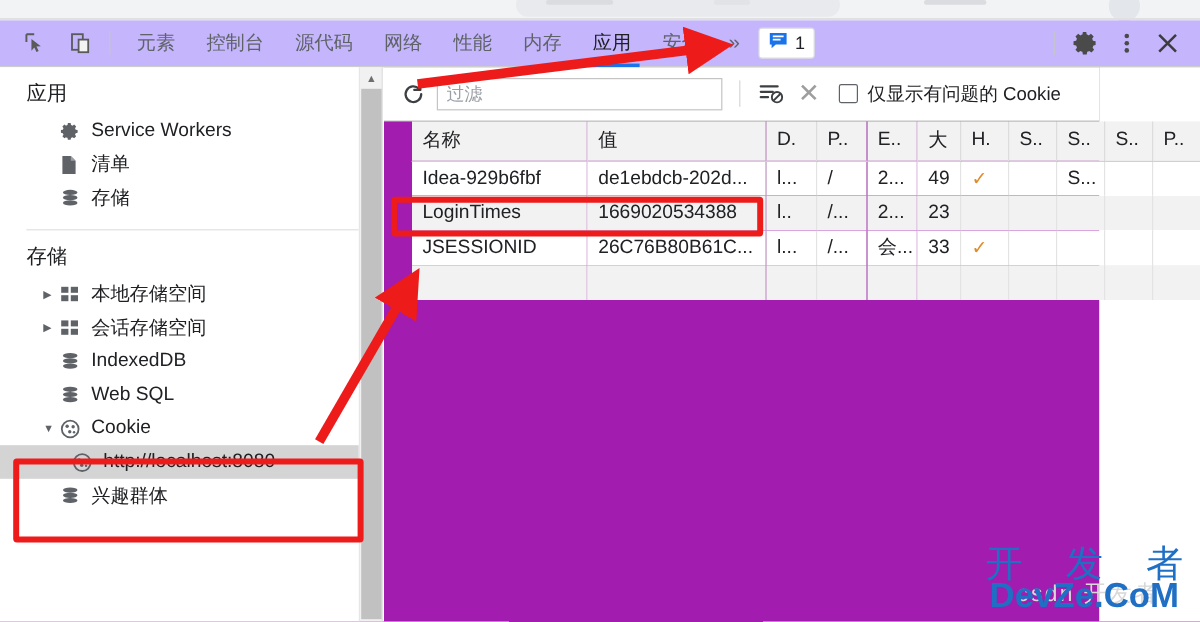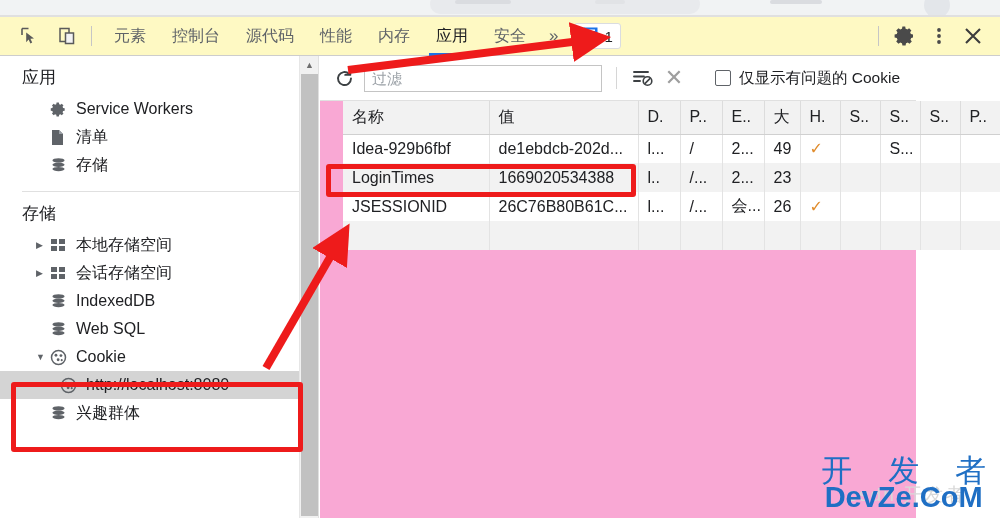--- a/index.html
+++ b/index.html
@@ -29,21 +29,21 @@
     border-radius:50%; background:#e3e6ea;
   }
   #chrome-divider{
     position:absolute; left:0; top:15px; width:1000px; height:2px;
     background:#e0e0e0;
   }
 
   
   #tabbar{
     position:absolute; left:0; top:17px; width:1000px; height:39px;
-    background:#fef9c3;
+    background:#c4b5fd;
     border-bottom:1px solid #cdcdcd;
     display:flex; align-items:center;
   }
   .tool-icon{
     width:30px; height:30px; margin-left:8px;
     display:flex; align-items:center; justify-content:center;
     color:#5a5a5a;
   }
   .tool-icon:first-child{ margin-left:14px; }
   .vsep{ width:1px; height:20px; background:#c6c6c6; margin:0 9px; }
@@ -115,21 +115,21 @@
     color:#6e6e6e; font-size:9px;
   }
   #sb-thumb{
     position:absolute; left:1px; top:18px; width:17px; height:442px;
     background:#c1c1c1;
   }
 
   
   #panel{
     position:absolute; left:320px; top:56px; width:596px; height:462px;
-    background:#f9a8d4;
+    background:#a21caf;
   }
   #filterbar{
     height:45px; display:flex; align-items:center;
     border-bottom:1px solid #e0e0e0;
     background:#ffffff; padding-left:8px;
   }
   #refresh-btn{
     width:32px; height:32px; display:flex; align-items:center; justify-content:center;
     color:#3c4043;
   }
@@ -138,21 +138,21 @@
     border:1px solid #c4c4c4; background:#fff;
     font-size:15px; color:#202124; padding:0 7px;
     font-family:"Liberation Sans","DejaVu Sans",sans-serif;
     outline:none;
   }
   #filter-input::placeholder{ color:#9aa0a6; }
   .fsep{ width:1px; height:22px; background:#d6d6d6; margin:0 12px 0 14px; }
   #clear-filters{ width:28px; height:28px; display:flex; align-items:center; justify-content:center; color:#3c4043; }
   #clear-all{ width:34px; height:28px; display:flex; align-items:center; justify-content:center; color:#9e9e9e; font-size:22px; }
   #only-issues{
-    display:flex; align-items:center; gap:8px; margin-left:24px;
+    display:flex; align-items:center; gap:8px; margin-left:8px;
     font-size:15.5px; color:#202124; white-space:nowrap;
   }
   .cbox{
     width:16px; height:16px; border:1.6px solid #5f6368; border-radius:2px; background:#fff;
   }
 
   
   #cookie-table{
     position:absolute; left:0; top:45px; width:680px; height:417px;
     overflow:hidden;
@@ -241,20 +241,23 @@
   <div class="vsep"></div>
 
   <div class="tab">
     <span>元素</span>
   </div>
   <div class="tab">
     <span>控制台</span>
   </div>
   <div class="tab">
     <span>源代码</span>
+  </div>
+  <div class="tab">
+    <span>网络</span>
   </div>
   <div class="tab">
     <span>性能</span>
   </div>
   <div class="tab">
     <span>内存</span>
   </div>
   <div class="tab active">
     <span>应用</span>
   </div>
@@ -524,21 +527,21 @@
           <td></td>
           <td></td>
           <td>M...</td>
         </tr>
         <tr>
           <td>JSESSIONID</td>
           <td>26C76B80B61C...</td>
           <td>l...</td>
           <td>/...</td>
           <td>会...</td>
-          <td>26</td>
+          <td>33</td>
           <td class="check">✓</td>
           <td></td>
           <td></td>
           <td></td>
           <td></td>
           <td>M...</td>
         </tr>
         <tr class="filler">
           <td></td>
             <td></td>

